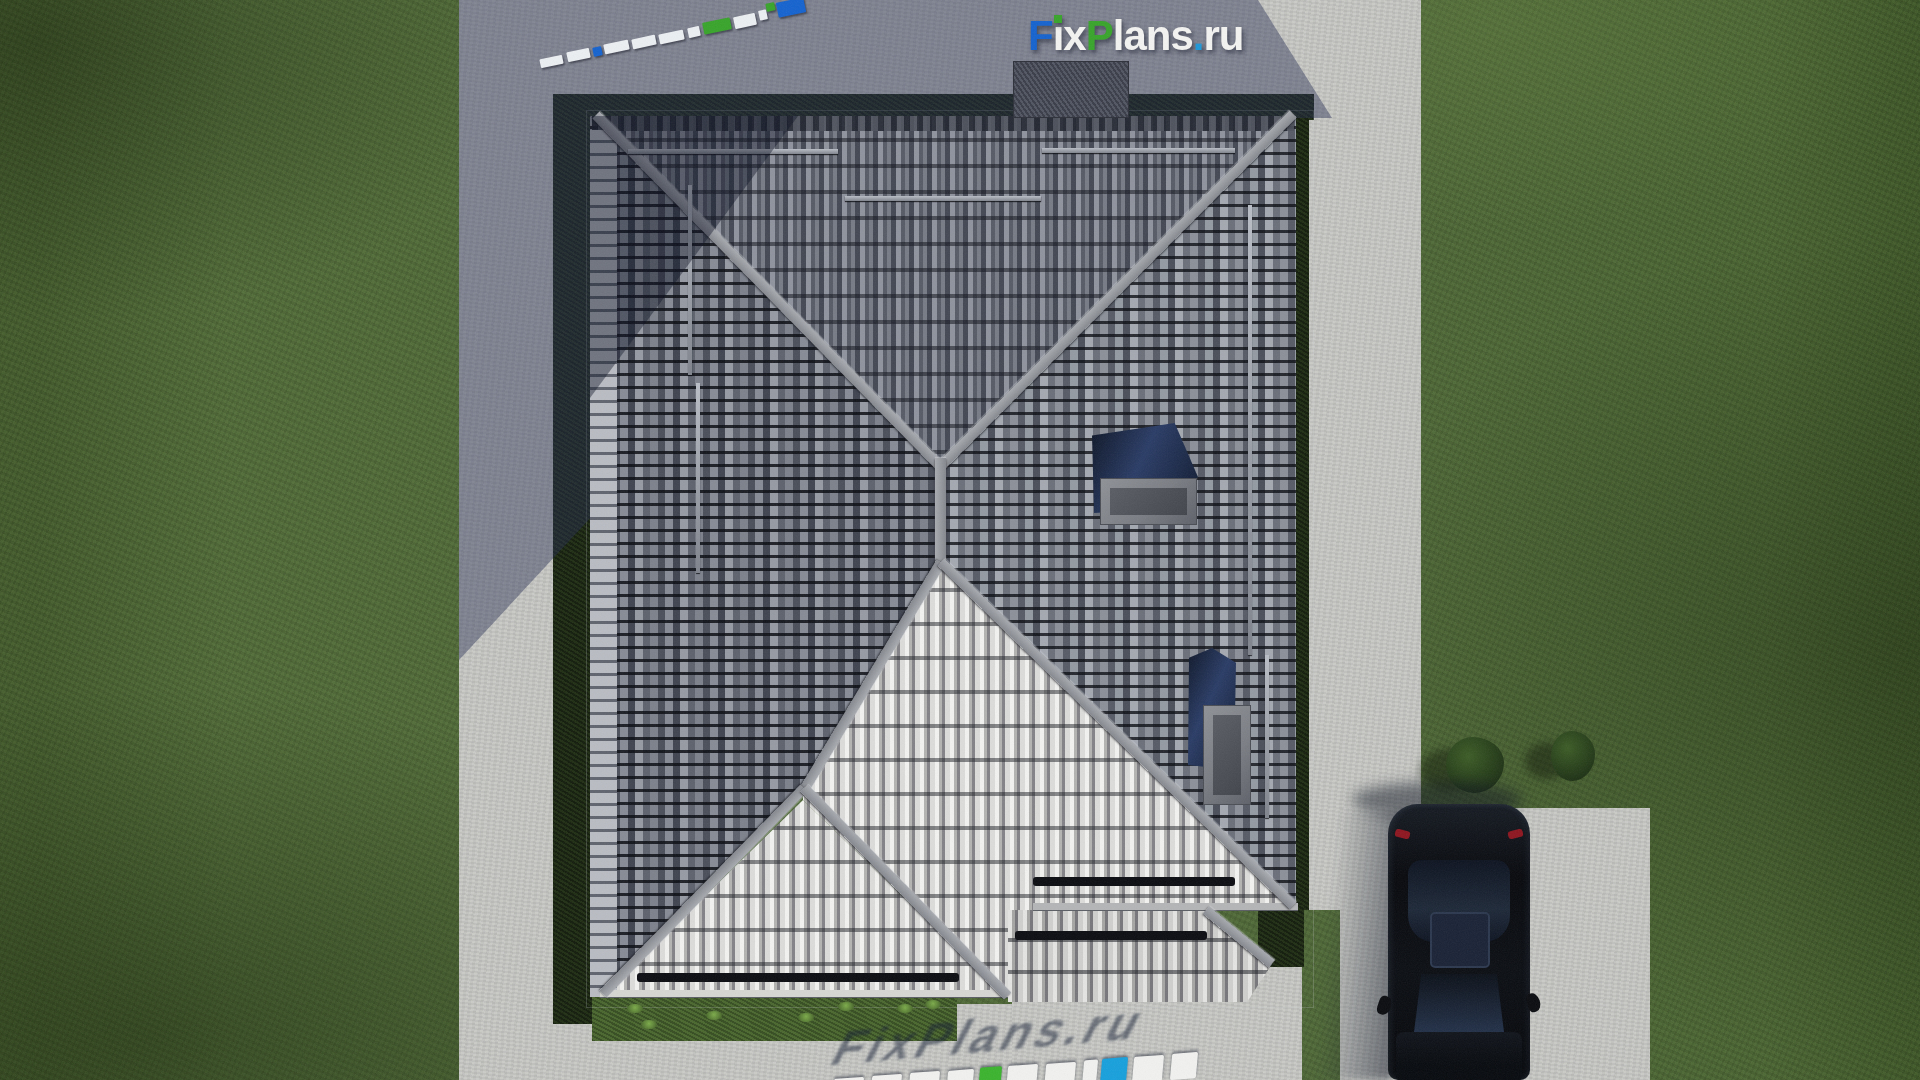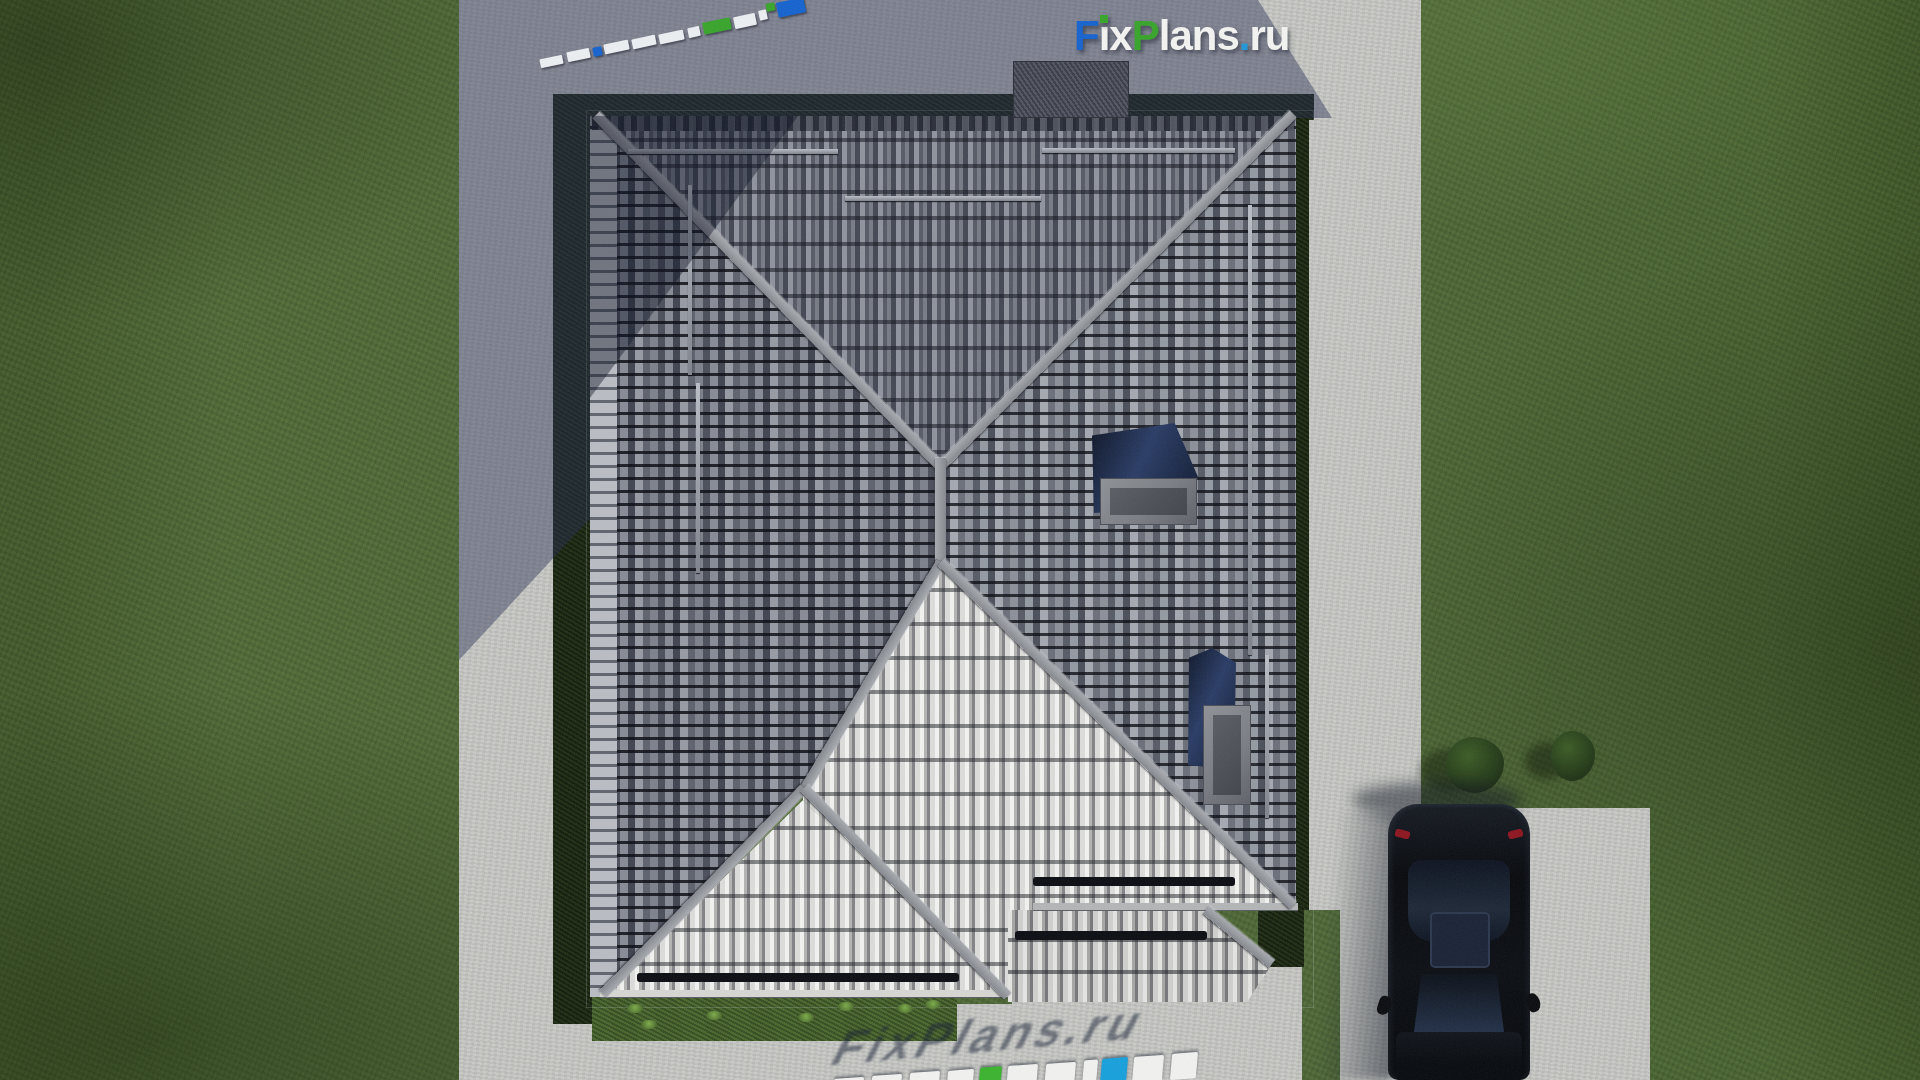--- a/index.html
+++ b/index.html
@@ -137,21 +137,21 @@
   #mirror-r{left:139px;top:189px;transform:rotate(-18deg);}
 
   
   .bush{border-radius:46% 54% 52% 48%/50% 46% 54% 50%;
     background:radial-gradient(circle at 38% 34%,#3c5c26,#203516 70%,#15230d);}
   .bush-shadow{border-radius:50%;background:rgba(18,28,10,.5);filter:blur(4px);}
   .tuft{width:16px;height:9px;border-radius:50%;
     background:radial-gradient(circle at 50% 40%,#7cab4a,#4a6a2c 80%);}
 
   
-  #logo{left:1074px;top:12px;height:50px;font-weight:bold;font-size:42px;
+  #logo{left:1028px;top:12px;height:50px;font-weight:bold;font-size:42px;
     letter-spacing:-1px;line-height:48px;white-space:nowrap;}
   #logo span.ltr{position:relative;display:inline-block;position:relative;
     text-shadow:2px 3px 4px rgba(20,24,40,.55);}
   #logo .idot{position:absolute;width:8px;height:8px;top:3px;left:1px;}
   .rulerseg{transform:rotate(-12deg);box-shadow:1px 2px 2px rgba(25,28,40,.55);
     border-radius:1px;}
   #wm-shadow{left:836px;top:1002px;width:420px;font-weight:bold;font-size:47px;
     letter-spacing:5px;color:rgba(22,30,52,.52);transform:rotate(-5deg) skewX(-32deg);
     filter:blur(1.5px);white-space:nowrap;}
   .slab{height:26px;transform:rotate(-4deg) skewX(-9deg);border-radius:2px;

